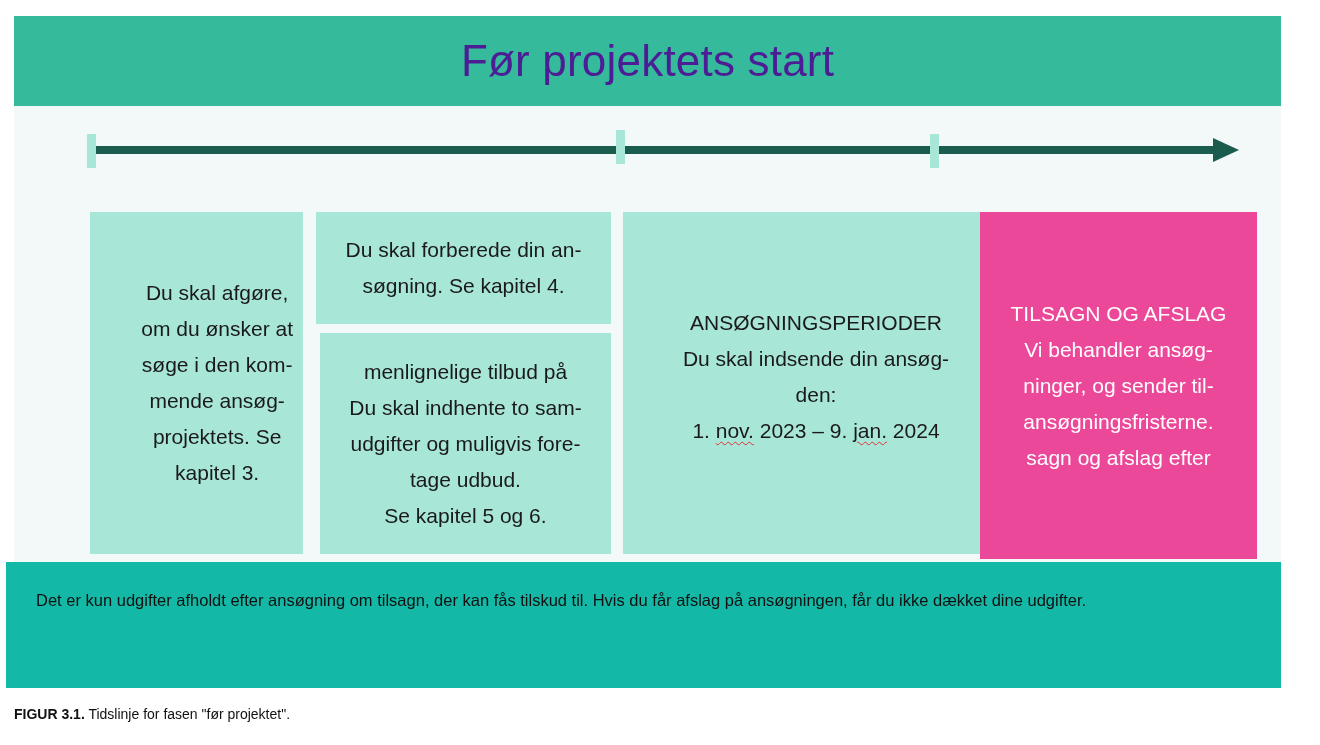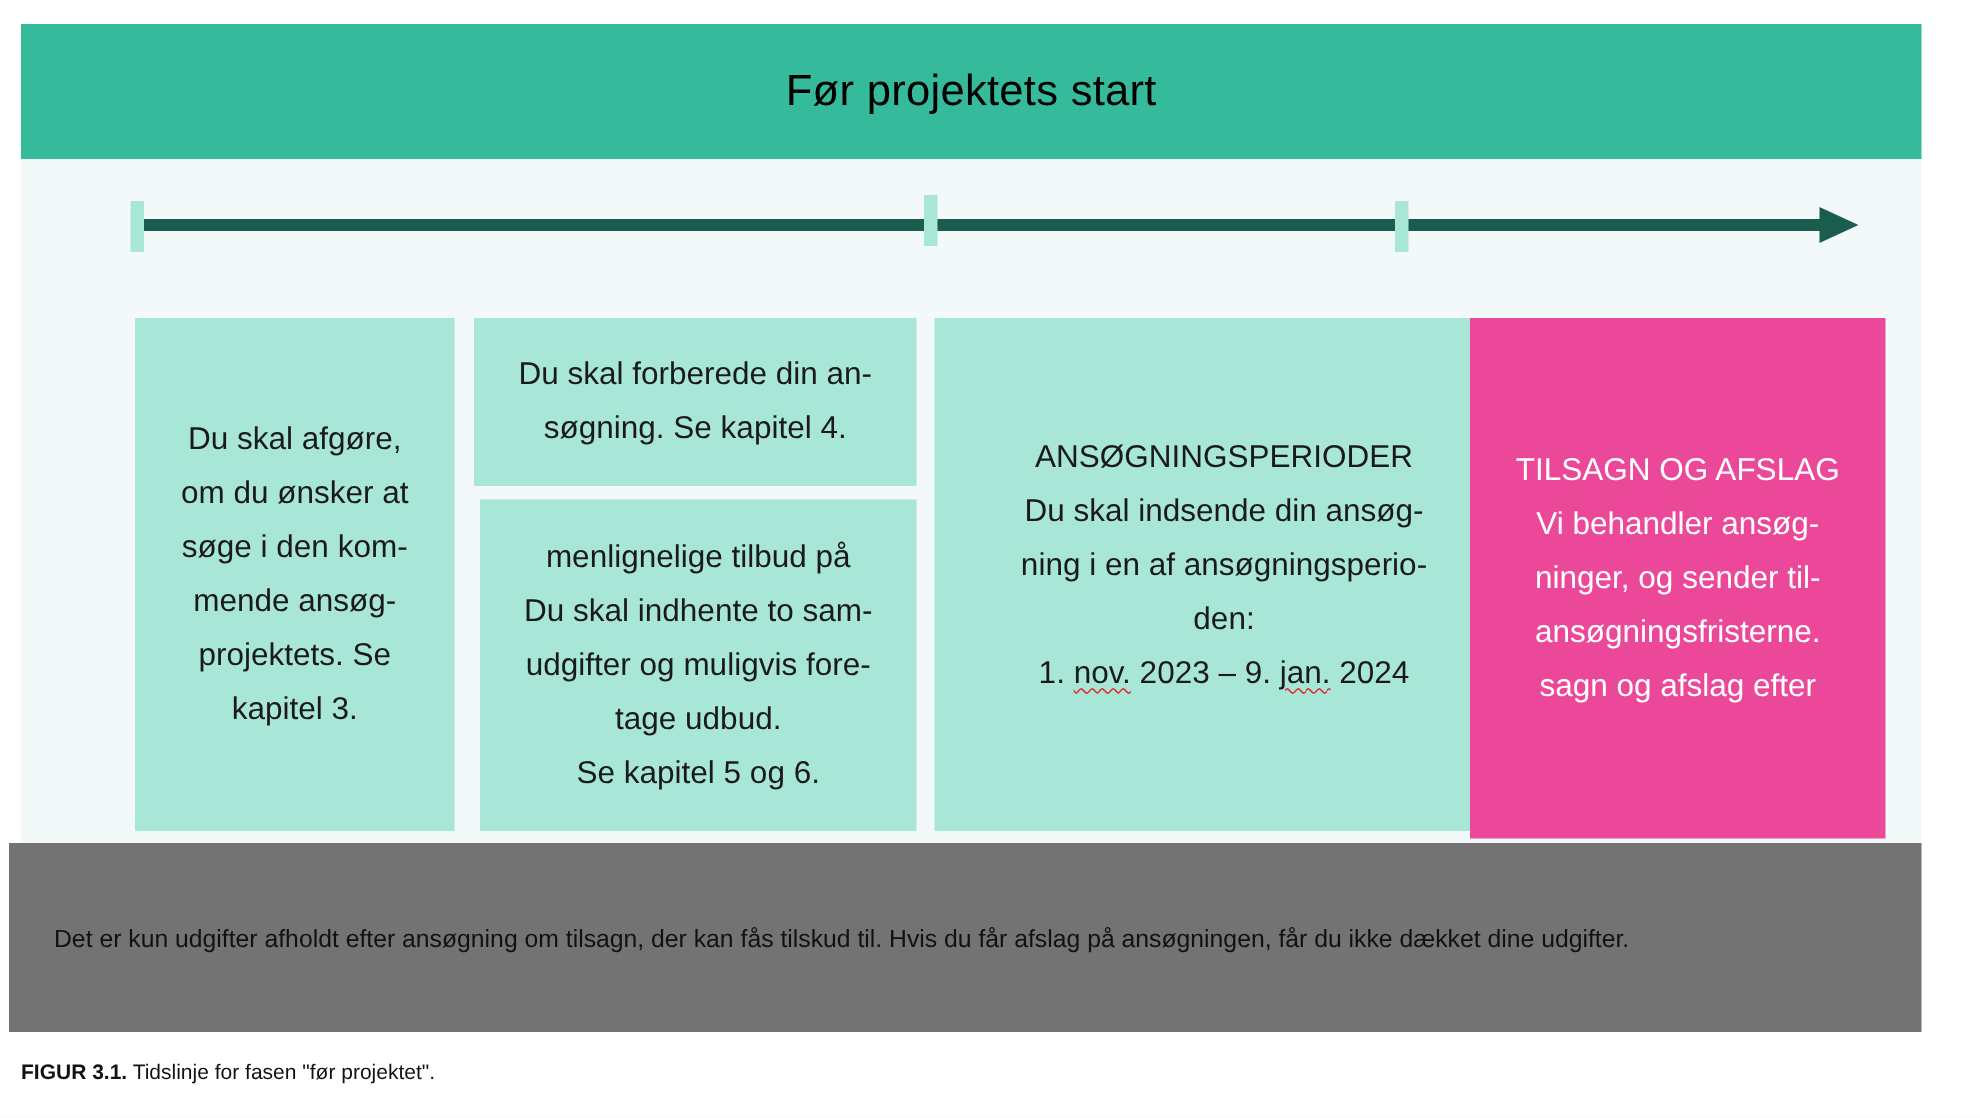--- a/index.html
+++ b/index.html
@@ -1,53 +1,53 @@
 <!DOCTYPE html>
 <html><head>
   <meta charset="utf-8">
   <style>
     html, body { margin:0; padding:0; background:#ffffff; }
     body { width:1320px; height:745px; position:relative; overflow:hidden;
            font-family:"Liberation Sans", sans-serif; color:#111; }
     .abs { position:absolute; box-sizing:border-box; }
     #header { left:14px; top:16px; width:1267px; height:90px; background:#35BA9B;
               display:flex; align-items:center; justify-content:center; }
-    #header-title { color:#000000; font-size:29px; letter-spacing:0.2px; }
+    #header-title { color:#4c1d95; font-size:44px; letter-spacing:0.2px; }
     #panel { left:14px; top:106px; width:1267px; height:456px; background:#F3F9F9; }
     #tl-line { left:96px; top:146px; width:1120px; height:8px; background:#1A5C4E; }
     #tl-arrow { left:1213px; top:138px; width:0; height:0;
                 border-top:12px solid transparent; border-bottom:12px solid transparent;
                 border-left:26px solid #1A5C4E; }
     .tick { width:9px; height:34px; background:#A8E6D8; }
     .box { background:#A8E6D8; display:flex; align-items:center; justify-content:center;
            text-align:center; font-size:21px; line-height:36px; color:#1a1a1a; padding:0 10px; }
     .box.dark { background:#ec4899; color:#ffffff; }
     .box .line { display:block; white-space:nowrap; }
     .squig { text-decoration: underline wavy #d33; text-decoration-thickness:1px; text-underline-offset:3px; }
-    #note { left:6px; top:562px; width:1275px; height:126px; background:#737373;
-            padding:44px 0 0 30px; font-size:16.5px; line-height:40px; color:#111; }
+    #note { left:6px; top:562px; width:1275px; height:126px; background:#14b8a6;
+            padding:18px 0 0 30px; font-size:16.5px; line-height:40px; color:#111; }
     #caption { left:14px; top:706px; font-size:14px; color:#111; white-space:nowrap; }
     #caption b { font-weight:bold; }
   </style>
 </head>
 <body>
 
 <div id="header" class="abs">
   <span id="header-title">Før projektets start</span>
 </div>
 
 <div id="panel" class="abs"></div>
 
 <div id="tl-line" class="abs"></div>
 <div id="tl-arrow" class="abs"></div>
 <div class="abs tick" style="left:87px; top:134px;"></div>
 <div class="abs tick" style="left:616px; top:130px;"></div>
 <div class="abs tick" style="left:930px; top:134px;"></div>
 
-<div class="abs box" style="left:90px; top:212px; width:213px; height:342px;">
+<div class="abs box" style="left:90px; top:212px; width:213px; height:342px;justify-content:flex-end;">
   <div>
     <span class="line">Du skal afgøre,</span>
     <span class="line">om du ønsker at</span>
     <span class="line">søge i den kom-</span>
     <span class="line">mende ansøg-</span>
     <span class="line">projektets. Se</span>
     <span class="line">kapitel 3.</span>
   </div>
 </div>
 
@@ -65,21 +65,20 @@
     <span class="line">udgifter og muligvis fore-</span>
     <span class="line">tage udbud.</span>
     <span class="line">Se kapitel 5 og 6.</span>
   </div>
 </div>
 
 <div class="abs box" style="left:623px; top:212px; width:386px; height:342px; padding-bottom:12px;">
   <div>
     <span class="line">ANSØGNINGSPERIODER</span>
     <span class="line">Du skal indsende din ansøg-</span>
-    <span class="line">ning i en af ansøgningsperio-</span>
     <span class="line">den:</span>
     <span class="line"><span>1. </span><span class="squig">nov.</span><span> 2023 – 9. </span><span class="squig">jan.</span><span> 2024</span></span>
   </div>
 </div>
 
 <div class="abs box dark" style="left:980px; top:212px; width:277px; height:347px;">
   <div>
     <span class="line">TILSAGN OG AFSLAG</span>
     <span class="line">Vi behandler ansøg-</span>
     <span class="line">ninger, og sender til-</span>

